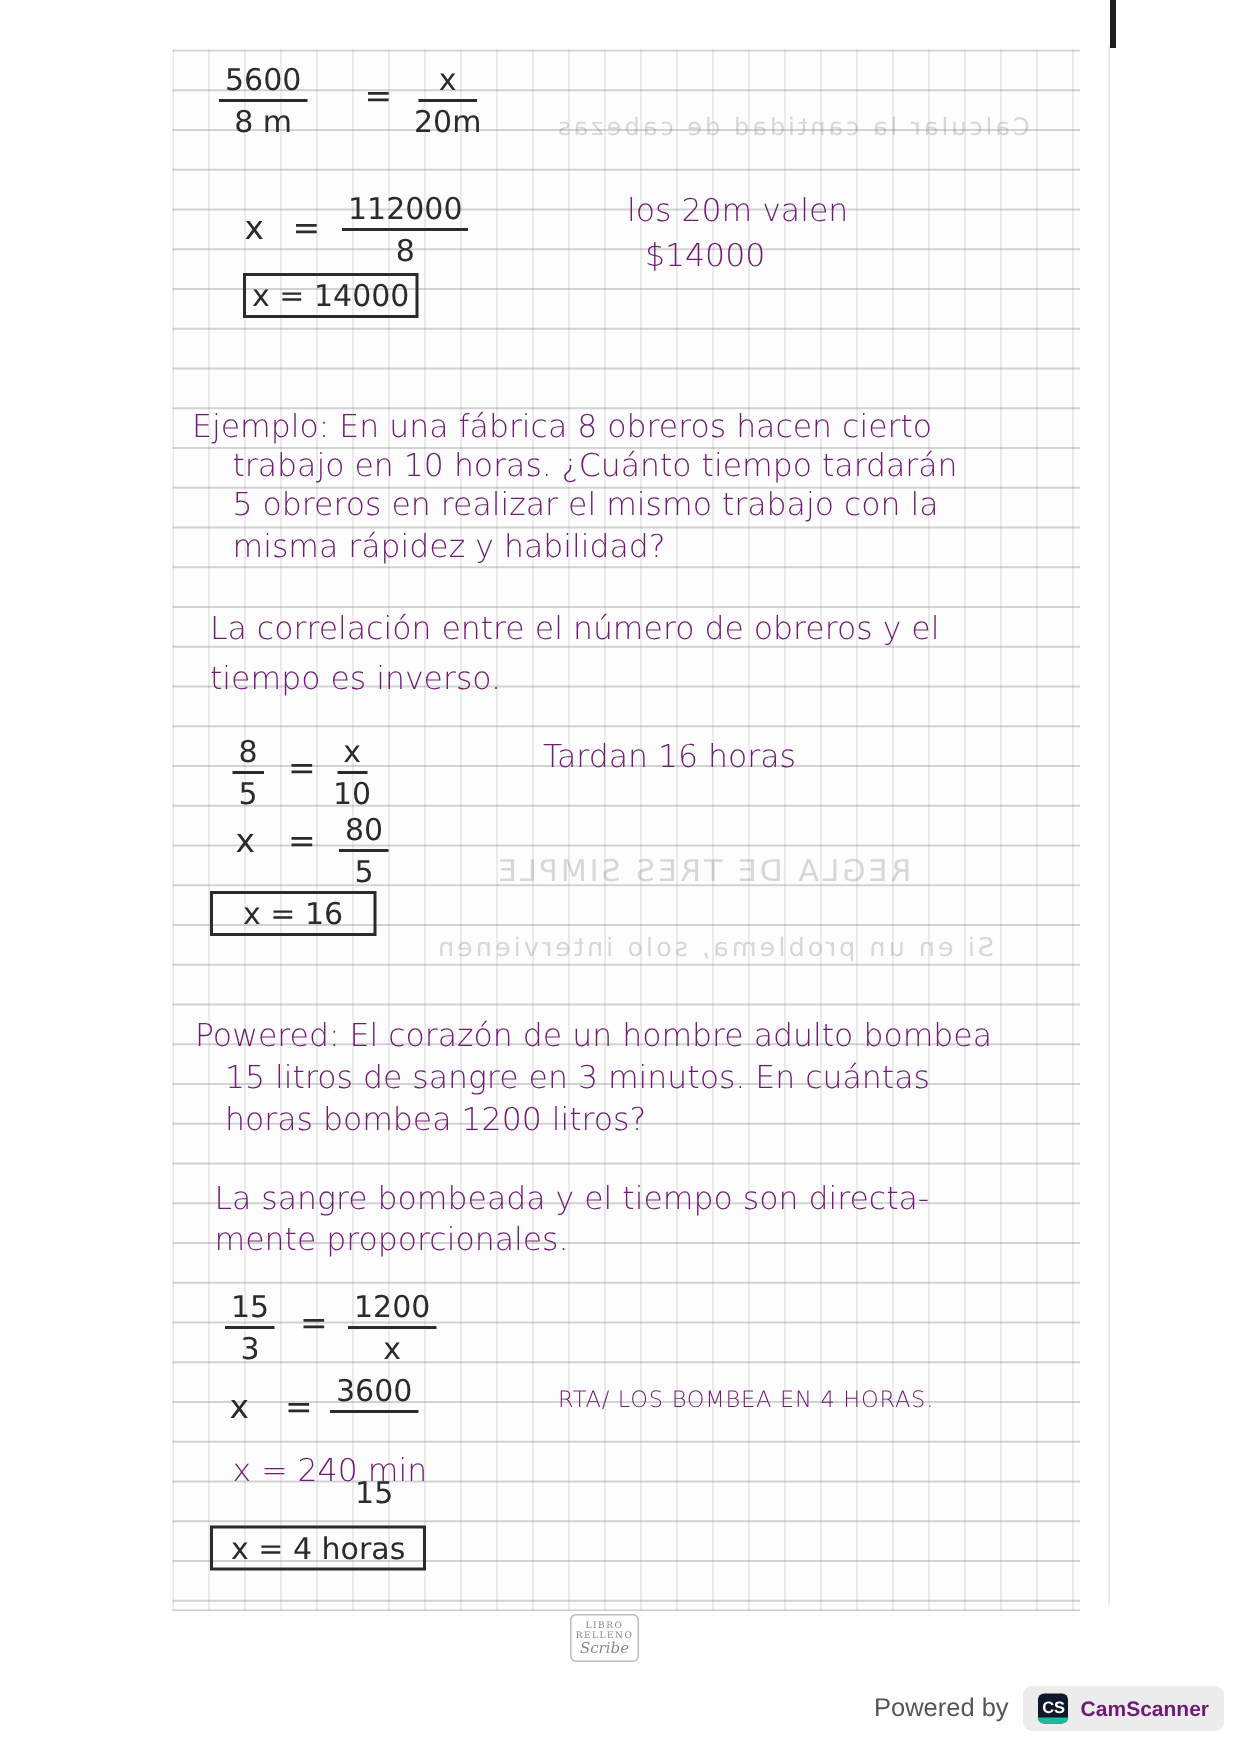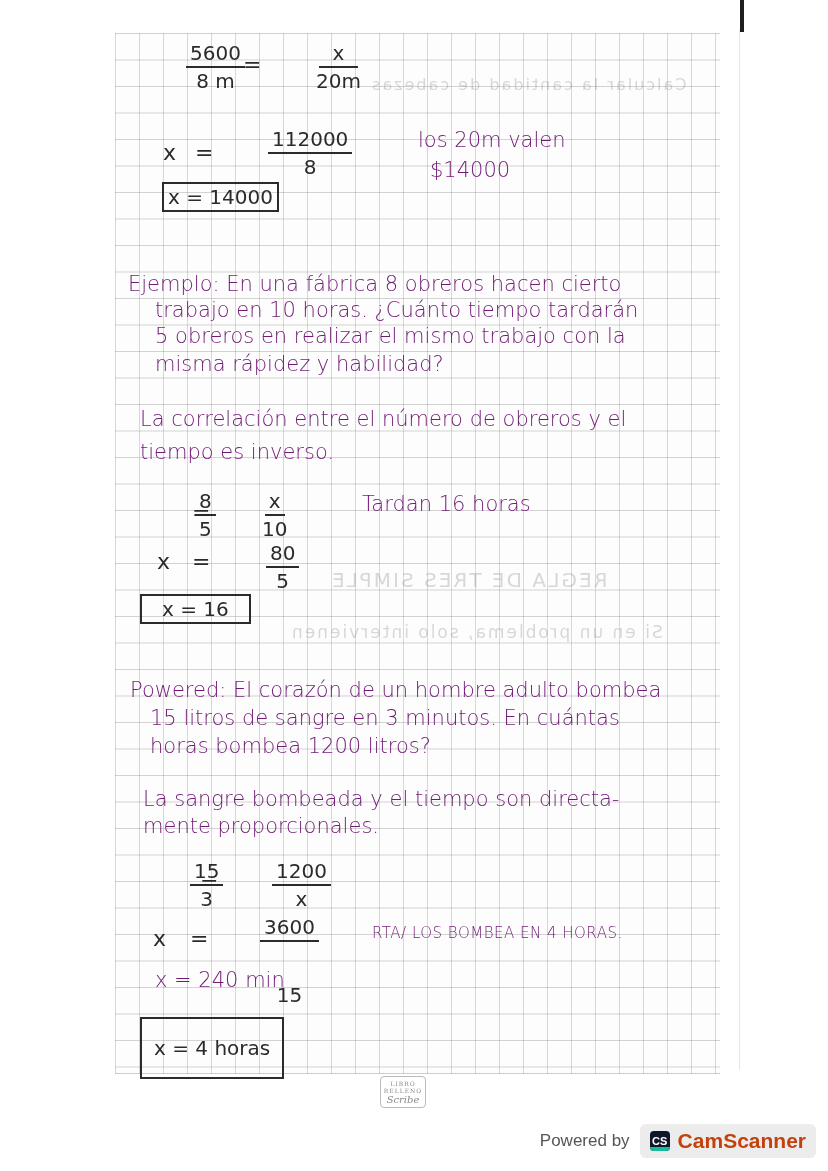--- a/index.html
+++ b/index.html
@@ -27,21 +27,21 @@
   .ghost {
     position:absolute; color:rgba(120,120,120,0.28);
     font-family:"DejaVu Sans", sans-serif; font-size:20px;
     transform:scaleX(-1); white-space:nowrap; letter-spacing:2px;
   }
   .hw {
     position:absolute; font-family:"DejaVu Sans", sans-serif;
     color:#701a75; white-space:nowrap; font-weight:300;
   }
   .line { font-size:21px; }
-  .frac { position:absolute; display:flex; flex-direction:column; align-items:center; font-size:20px; color:#2b2b2b;margin-left:40px; }
+  .frac { position:absolute; display:flex; flex-direction:column; align-items:center; font-size:20px; color:#2b2b2b; }
   .frac .num { padding:0 4px; border-bottom:2px solid #2b2b2b; line-height:26px; }
   .frac .den { line-height:26px; }
   .eq { position:absolute; font-size:22px; color:#2b2b2b; }
   .boxed {
     position:absolute; border:2px solid #2b2b2b; font-size:20px; padding:0 4px; line-height:26px;
     color:#2b2b2b; white-space:nowrap;
   }
   .notebook-logo {
     position:absolute; left:380px; top:1076px; width:44px; height:30px;
     border:1px solid #bbb; border-radius:4px; font-size:10px; color:#888;
@@ -56,21 +56,21 @@
   .cs-badge {
     display:flex; align-items:center; gap:8px; background:#ececec; border-radius:6px;
     padding:5px 10px;
   }
   .cs-icon {
     width:20px; height:20px; border-radius:4px; background:#0f172a; color:#fff;
     font-family:"Liberation Sans", sans-serif; font-weight:bold; font-size:11px;
     display:flex; align-items:center; justify-content:center; position:relative; overflow:hidden;
   }
   .cs-icon::after { content:""; position:absolute; left:0; right:0; bottom:0; height:4px; background:#19bc9c; }
-  .cs-name { font-family:"Liberation Sans", sans-serif; font-size:21px; color:#c2410c; font-weight:bold; }
+  .cs-name { font-family:"Liberation Sans", sans-serif; font-size:14px; color:#701a75; font-weight:bold; }
 </style>
 </head>
 <body>
 
 <div class="page-edge"></div>
 <div class="page-edge-line"></div>
 
 <div class="grid"></div>
 
 <div class="ghost" style="left:330px; top:568px;">REGLA DE TRES SIMPLE</div>
@@ -149,21 +149,21 @@
   </div>
 
   <span class="eq" style="left:153px; top:926px;">x</span>
   <span class="eq" style="left:190px; top:926px;">=</span>
   <div class="frac" style="left:220px; top:914px;gap:40px;">
     <span class="num">3600</span>
     <span class="den">15</span>
   </div>
 
   <div class="hw line" style="left:155px; top:968px;">x = 240 min</div>
-  <div class="boxed" style="left:140px; top:1017px; padding:16px 12px;">x = 4 horas</div>
+  <div class="boxed" style="left:140px; top:1017px; padding:0 12px;">x = 4 horas</div>
 
   <div class="hw" style="left:372px; top:924px; font-size:15px; letter-spacing:0.5px;">RTA/ LOS BOMBEA EN 4 HORAS.</div>
 </div>
 
 <div class="notebook-logo">
   <span class="small">LIBRO RELLENO</span>
   <span>Scribe</span>
 </div>
 
 <div class="footer">

